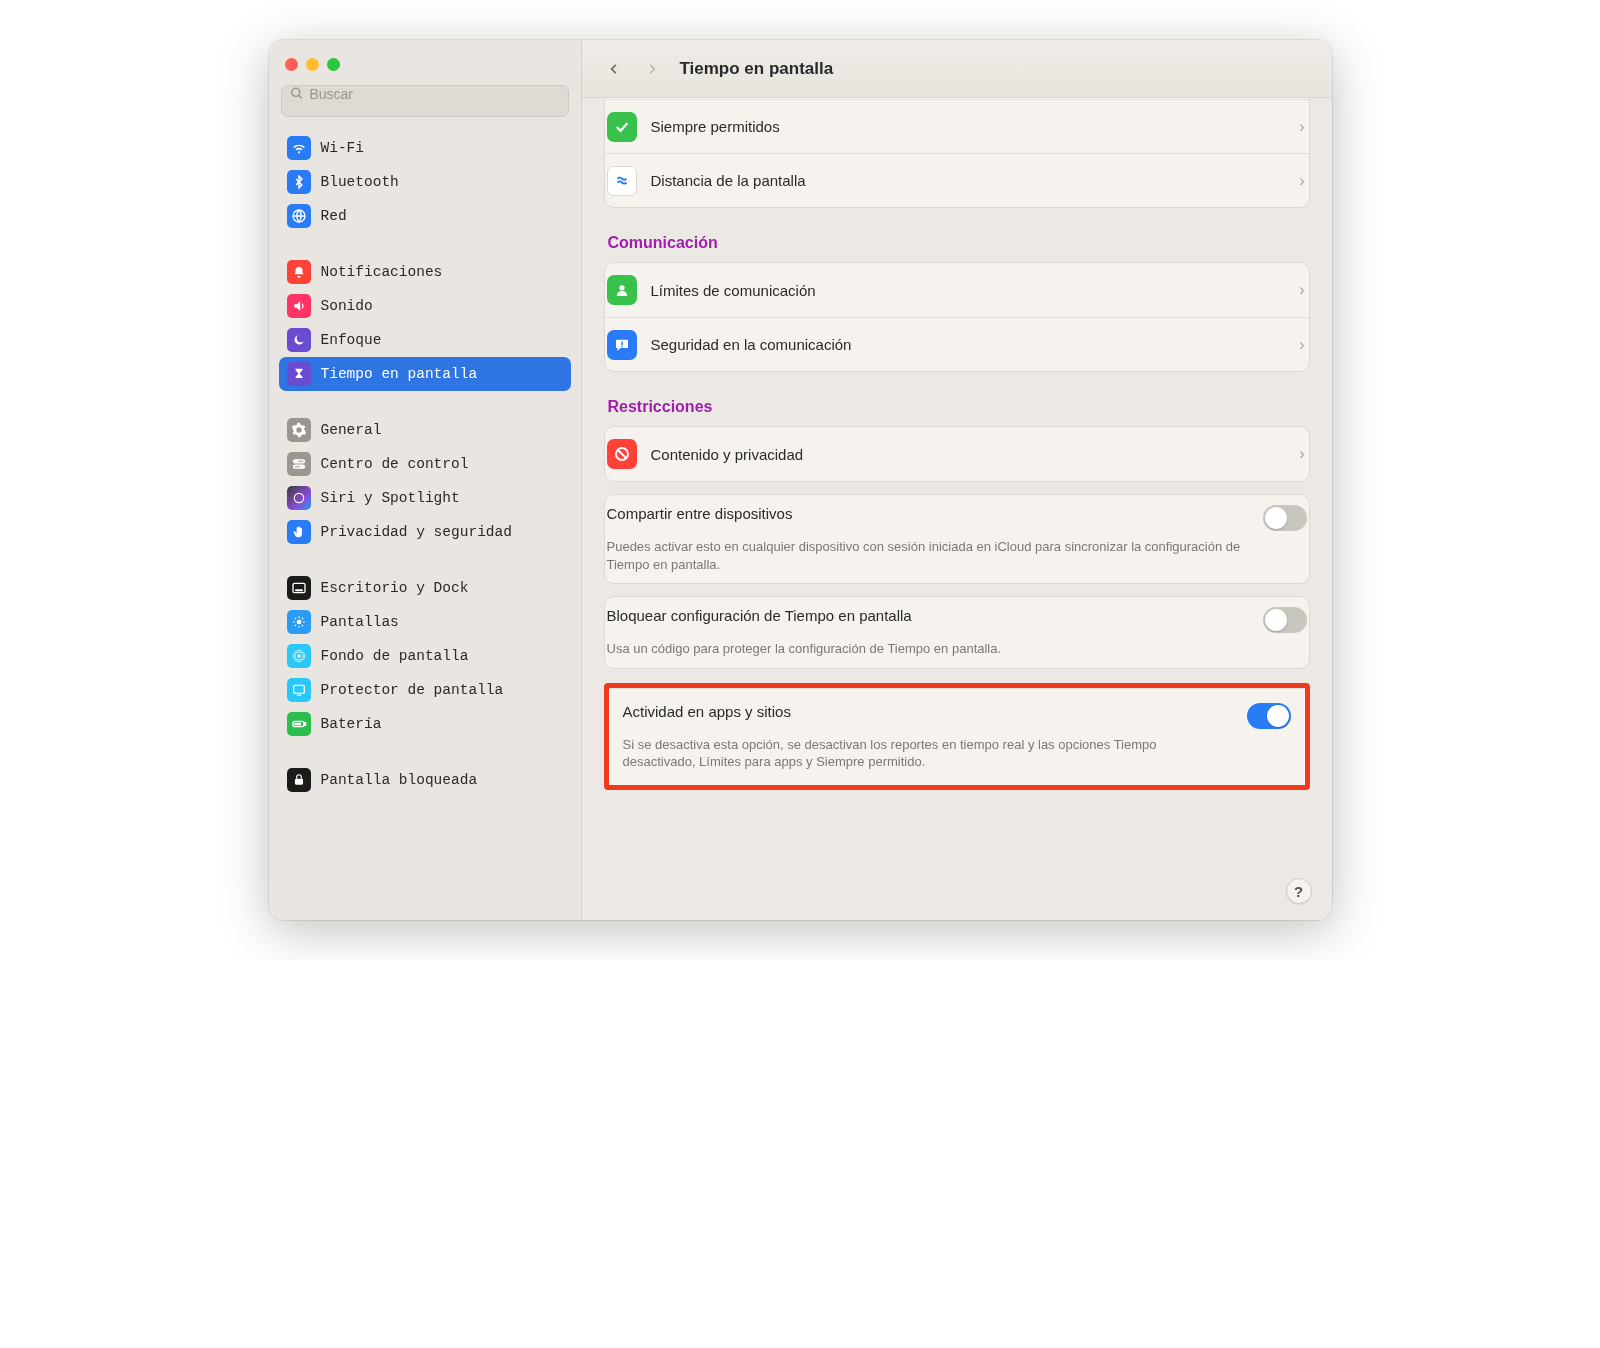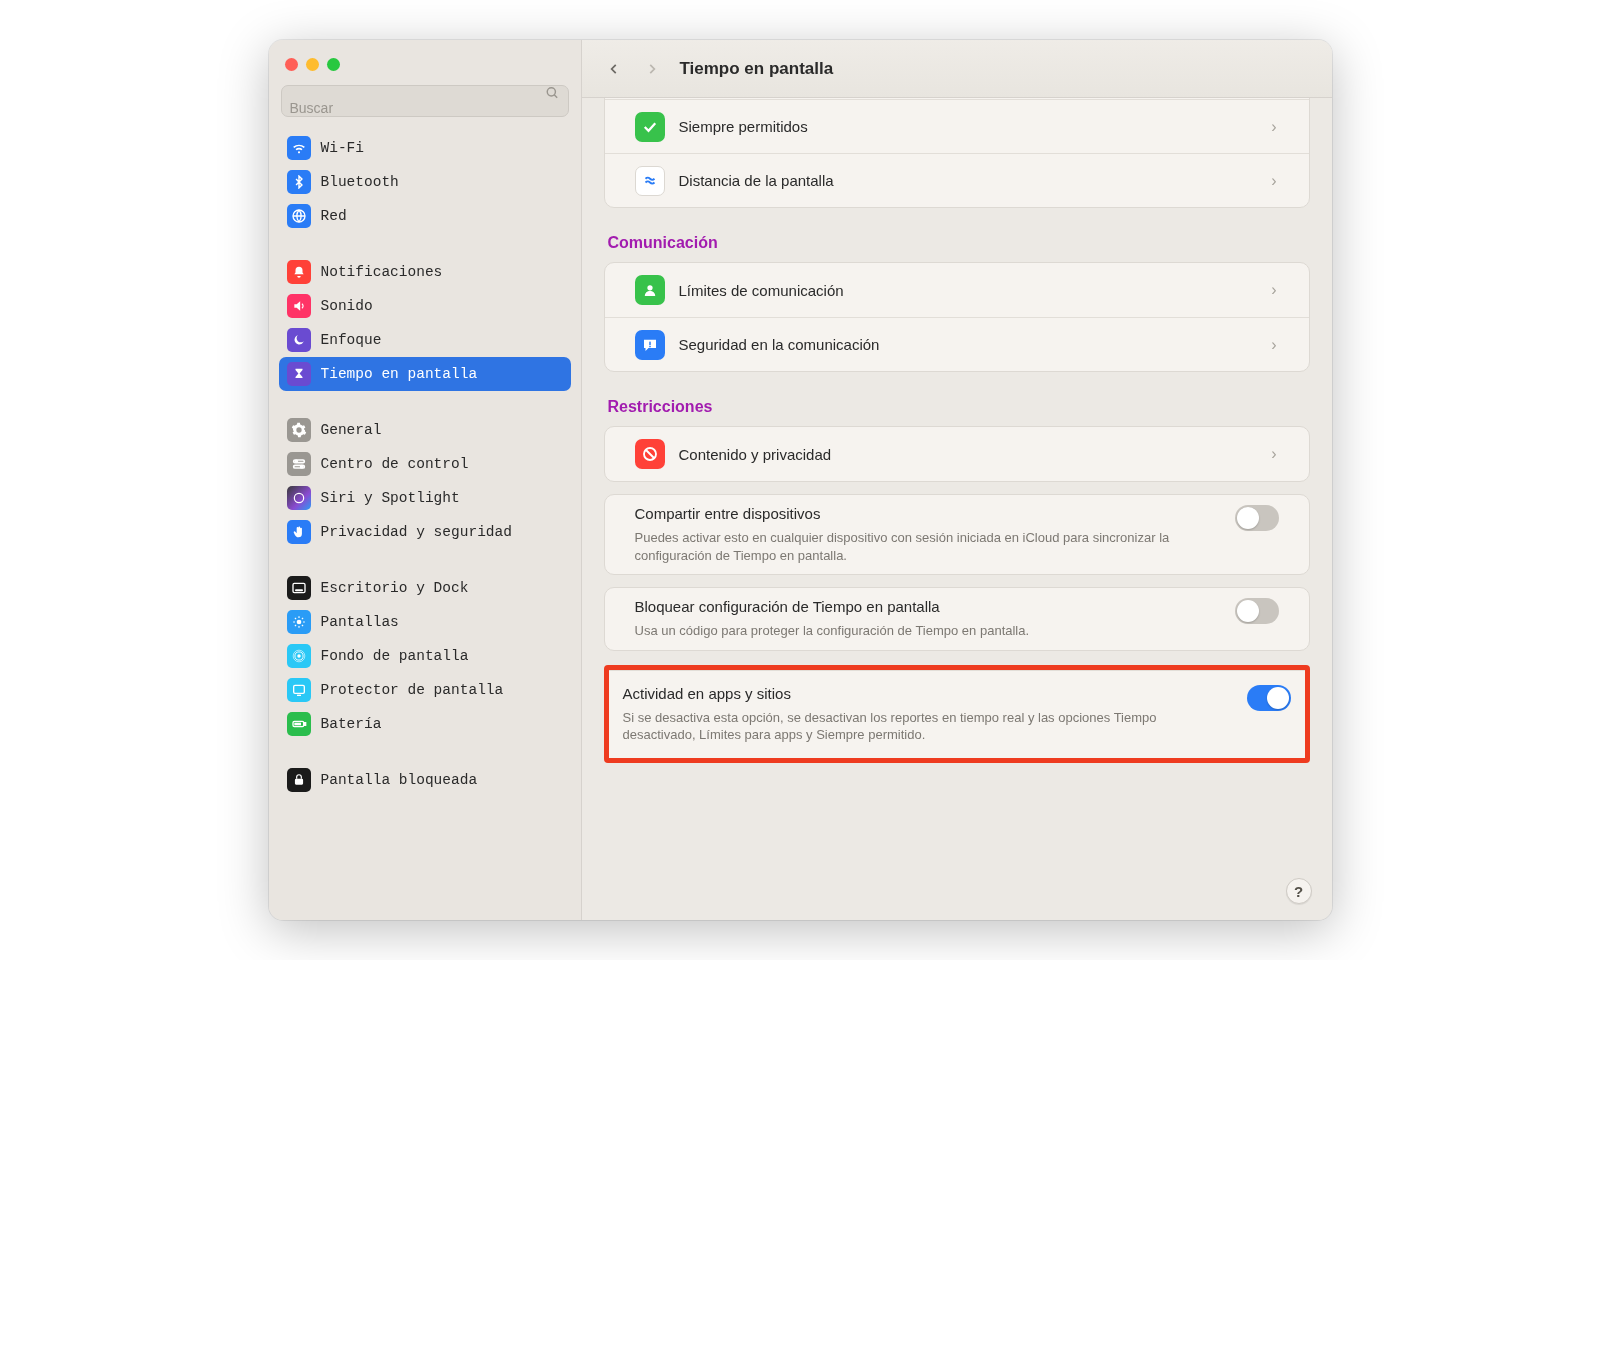--- a/index.html
+++ b/index.html
@@ -35,28 +35,27 @@
   display: flex;
   gap: 8px;
   padding: 6px 16px 14px 16px;
 }
 .tl { width: 13px; height: 13px; border-radius: 50%; }
 .tl.red { background: #ff5f57; }
 .tl.yellow { background: #febc2e; }
 .tl.green { background: #28c840; }
 .search-wrap { padding: 0 12px 10px 12px; }
 .search {
-  display: flex; align-items: flex-end;
+  display: flex; align-items: flex-start;
   background: #dedad4;
   border: 1px solid #cdc9c3;
   border-radius: 7px;
   height: 32px;
   padding: 0 8px;
   color: #88847e;
-  flex-direction: column;
 }
 .search input {
   border: none; background: transparent; outline: none;
   font-size: 14px; color: #3a3a3a; width: 100%;
   margin-left: 6px;
 }
 .search input::placeholder { color: #9a968f; }
 .nav-group { padding: 4px 10px; }
 .nav-group + .nav-group { margin-top: 14px; }
 .nav-item {
@@ -136,34 +135,34 @@
 .card {
   background:#f6f3ef;
   border:1px solid #ddd9d3;
   border-radius:10px;
   overflow:hidden;
   margin-bottom: 12px;
 }
 .row {
   display:flex; align-items:center;
   min-height:54px;
-  padding: 10px 30px;
+  padding: 10px 2px;
   gap:14px;
   position: relative;
 }
 .row + .row { border-top:1px solid #e2ded8; }
 .row .ricon {
   width:30px; height:30px; border-radius:7px;
   display:flex; align-items:center; justify-content:center;
   flex:0 0 30px; color:#fff; font-size:16px;
 }
 .row .rlabel { font-size:15px; color:#2a2a2a; flex:0 1 auto; }
 .row .spacer { flex:1; }
 .row .chev { color:#a7a39c; font-size:16px; padding-right:2px; }
-.row .subtext { font-size:13px; color:#7c7872; margin-top:7px; line-height:1.35; }
+.row .subtext { font-size:13px; color:#7c7872; margin-top:16px; line-height:1.35; }
 .row.stack { align-items:flex-start; }
 .row.stack .col { flex:1; display:flex; flex-direction:column; }
 .ri-green { background:#38c24b; }
 .ri-blue { background:#2a7cf6; }
 .ri-red { background:#ff4138; }
 .ri-lightblue { background:#fff; border:1px solid #dcd8d2; color:#2a7cf6; }
 
 
 .toggle {
   width:44px; height:26px; border-radius:20px;

